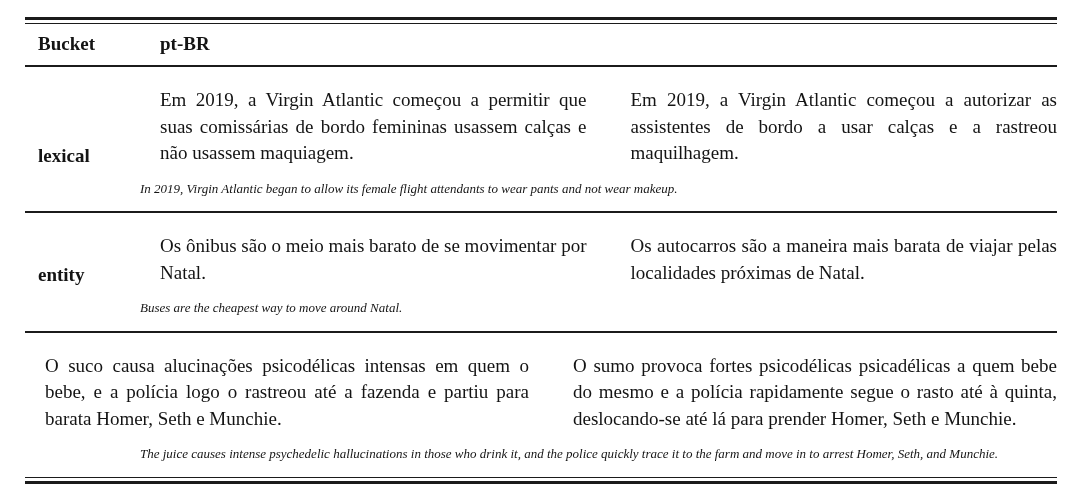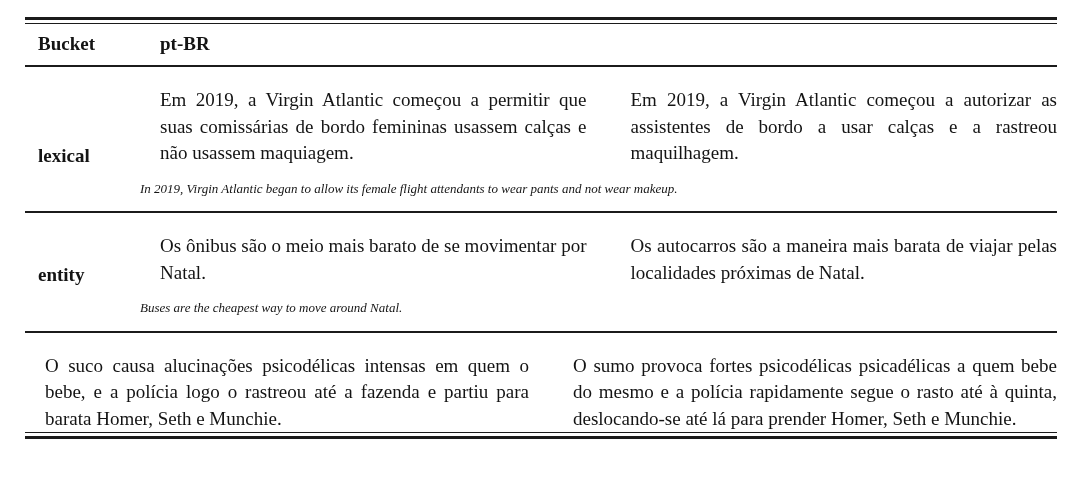--- a/index.html
+++ b/index.html
@@ -131,17 +131,21 @@
 
   <div class="rule-single"></div>
 
   <div>
     <div class="row section-body">
       <div class="col-pair">
         <div class="col-pt pt-text">O suco causa alucinações psicodélicas intensas em quem o bebe, e a polícia logo o rastreou até a fazenda e partiu para barata Homer, Seth e Munchie.</div>
         <div class="col-pt pt-text">O sumo provoca fortes psicodélicas psicadélicas a quem bebe do mesmo e a polícia rapidamente segue o rasto até à quinta, deslocando-se até lá para prender Homer, Seth e Munchie.</div>
       </div>
     </div>
+    <div class="row translation-row">
+      <div class="col-bucket"></div>
+      <div class="translation">The juice causes intense psychedelic hallucinations in those who drink it, and the police quickly trace it to the farm and move in to arrest Homer, Seth, and Munchie.</div>
+    </div>
   </div>
 
   <div class="rule-double-bottom"></div>
 
 </div>
 
 </body></html>

